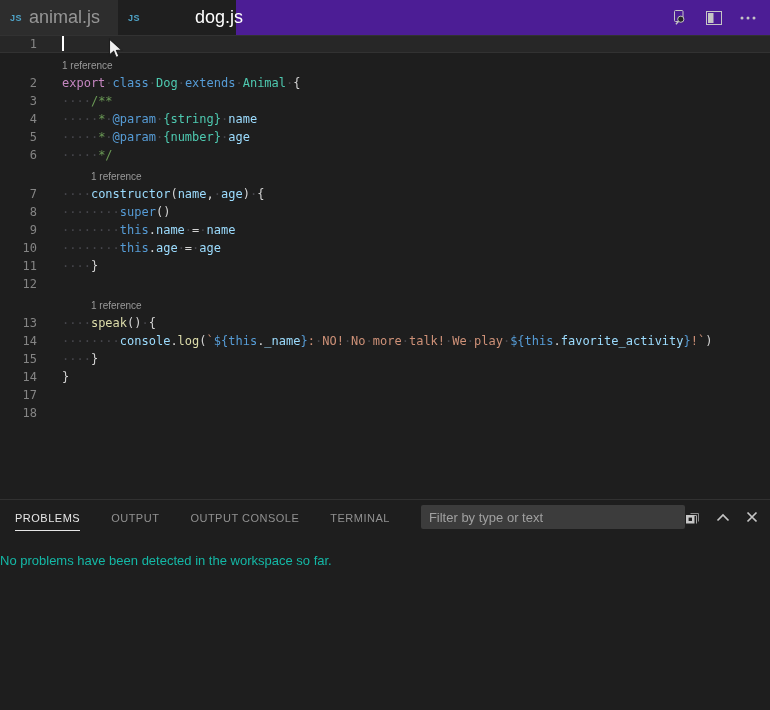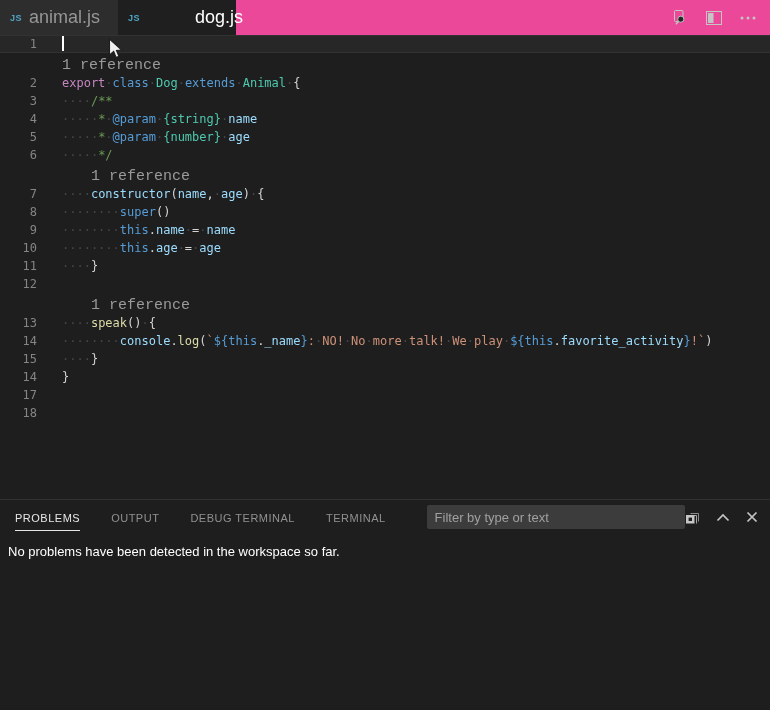--- a/index.html
+++ b/index.html
@@ -1,62 +1,62 @@
 <!DOCTYPE html>
 <html style="--kp: #C586C0; --kb: #569CD6; --cl: #4EC9B0; --vr: #9CDCFE; --fn: #DCDCAA; --st: #CE9178; --nm: #B5CEA8; --cm: #6A9955; --pn: #D4D4D4; --ws: #46464C;"><head>
 <meta charset="utf-8">
 <style>
   * { box-sizing: border-box; }
   body { margin:0; background:#1e1e1e; width:770px; height:710px; overflow:hidden; }
   .window { position:relative; width:770px; height:710px; display:flex; flex-direction:column;
             background:#1e1e1e; font-family:"Liberation Sans", sans-serif; }
 
   
-  .tabbar { height:35px; flex:none; background:#ec4899; display:flex; align-items:stretch; }
+  .tabbar { height:35px; flex:none; background:#4c1d95; display:flex; align-items:stretch; }
   .tab { width:118px; display:flex; align-items:center; padding:0 10px; background:#2d2d2d; cursor:pointer; }
   .tab.active { background:#1f1f1f; }
   .ficon { font-size:9px; font-weight:bold; color:#4fa3c7; margin-right:7px; letter-spacing:.5px; }
   .tlabel { font-size:18px; color:#969696; white-space:nowrap; }
   .tab.active .tlabel { color:#ffffff;margin-left:48px; }
   .dot { width:8px; height:8px; border-radius:50%; background:#c4c4c4; margin-left:auto; }
   .tab-actions { margin-left:auto; display:flex; align-items:center; gap:18px; padding-right:14px; }
   .act { display:inline-flex; align-items:center; cursor:pointer; }
 
   
   .editor { flex:1; position:relative; overflow:hidden; padding-top:0;
             font-family:"DejaVu Sans Mono", monospace; font-size:12px; }
   .crow { display:flex; height:18px; line-height:18px; }
   .crow.current { background:rgba(255,255,255,0.045);
                   box-shadow: inset 0 1px 0 rgba(255,255,255,0.05), inset 0 -1px 0 rgba(255,255,255,0.05); }
   .gut { flex:none; width:37px; text-align:right; color:#858585; font-size:12px; }
   .ccontent { padding-left:25px; white-space:pre; color:#d4d4d4; }
-  .lens { height:21px; line-height:25px; font-family:Liberation Mono, monospace;
-          font-size:15px; color:#9a9a9a; cursor:pointer; }
+  .lens { height:21px; line-height:25px; font-family:Liberation Sans, sans-serif;
+          font-size:10px; color:#9a9a9a; cursor:pointer; }
   .caret { display:inline-block; width:2px; height:15px; background:#ffffff; vertical-align:-3px; }
 
   .kp{color:var(--kp);} .kb{color:var(--kb);} .cl{color:var(--cl);} .vr{color:var(--vr);}
   .fn{color:var(--fn);} .st{color:var(--st);} .nm{color:var(--nm);} .cm{color:var(--cm);}
   .pn{color:var(--pn);} .ws{color:var(--ws);}
 
   .mouse { position:absolute; left:108px; top:38px; z-index:5; pointer-events:none; }
 
   
   .panel { flex:none; height:211px; border-top:1px solid #313131; background:#1e1e1e;
-           display:flex; flex-direction:column; }
+           display:flex; flex-direction:column;gap:9px; }
   .panel-header { height:34px; flex:none; display:flex; align-items:center; padding:0 12px 0 15px; }
   .ptab { font-size:11px; letter-spacing:.5px; color:#919191; margin-right:31px; cursor:pointer;
           padding:9px 0 6px; border-bottom:1px solid transparent; white-space:nowrap; }
   .ptab.active { color:#e7e7e7; border-bottom-color:#e7e7e7; }
   .filter { width:267px; height:24px; background:#3c3c3c; border:none; border-radius:2px;
-            color:#cccccc; font-size:13px; padding:0 8px; margin-left:10px;
+            color:#cccccc; font-size:13px; padding:0 8px; 
             font-family:"Liberation Sans", sans-serif; outline:none; }
   .filter::placeholder { color:#a0a0a0; }
   .picons { margin-left:auto; display:flex; align-items:center; gap:16px; }
   .picons span { display:inline-flex; align-items:center; cursor:pointer; }
-  .panel-body { padding:10px 8px; font-size:13px; color:#ffffff; }
+  .panel-body { padding:10px 0; font-size:13px; color:#14b8a6; }
 </style>
 </head>
 <body>
 
 <div class="window">
 
   <div class="tabbar">
     <div class="tab">
       <span class="ficon">JS</span>
       <span class="tlabel">animal.js</span>
@@ -170,21 +170,21 @@
   </div>
 
   <svg class="mouse" width="16" height="22" viewBox="0 0 16 22">
     <path d="M1.5 1 L1.5 17 L5.7 13.4 L8.1 19.4 L10.9 18.2 L8.5 12.4 L13.7 12 Z" fill="#f0f0f0" stroke="#1e1e1e" stroke-width="1.1"></path>
   </svg>
 
   <div class="panel">
     <div class="panel-header">
       <div class="ptab active">PROBLEMS</div>
       <div class="ptab">OUTPUT</div>
-      <div class="ptab">DEBUG TERMINAL</div>
+      <div class="ptab">OUTPUT CONSOLE</div>
       <div class="ptab">TERMINAL</div>
       <input class="filter" type="text" placeholder="Filter by type or text" style="">
       <div class="picons">
         <span>
           <svg width="15" height="15" viewBox="0 0 15 15">
             <path d="M5.5 3.5 h8 v8" fill="none" stroke="#8a8a8a"></path>
             <path d="M3.5 5.5 h8 v8" fill="none" stroke="#a5a5a5"></path>
             <rect x="1" y="5" width="8.5" height="8.5" fill="#c5c5c5"></rect>
             <rect x="3.6" y="7.6" width="3.4" height="3.4" fill="#1e1e1e"></rect>
           </svg>

